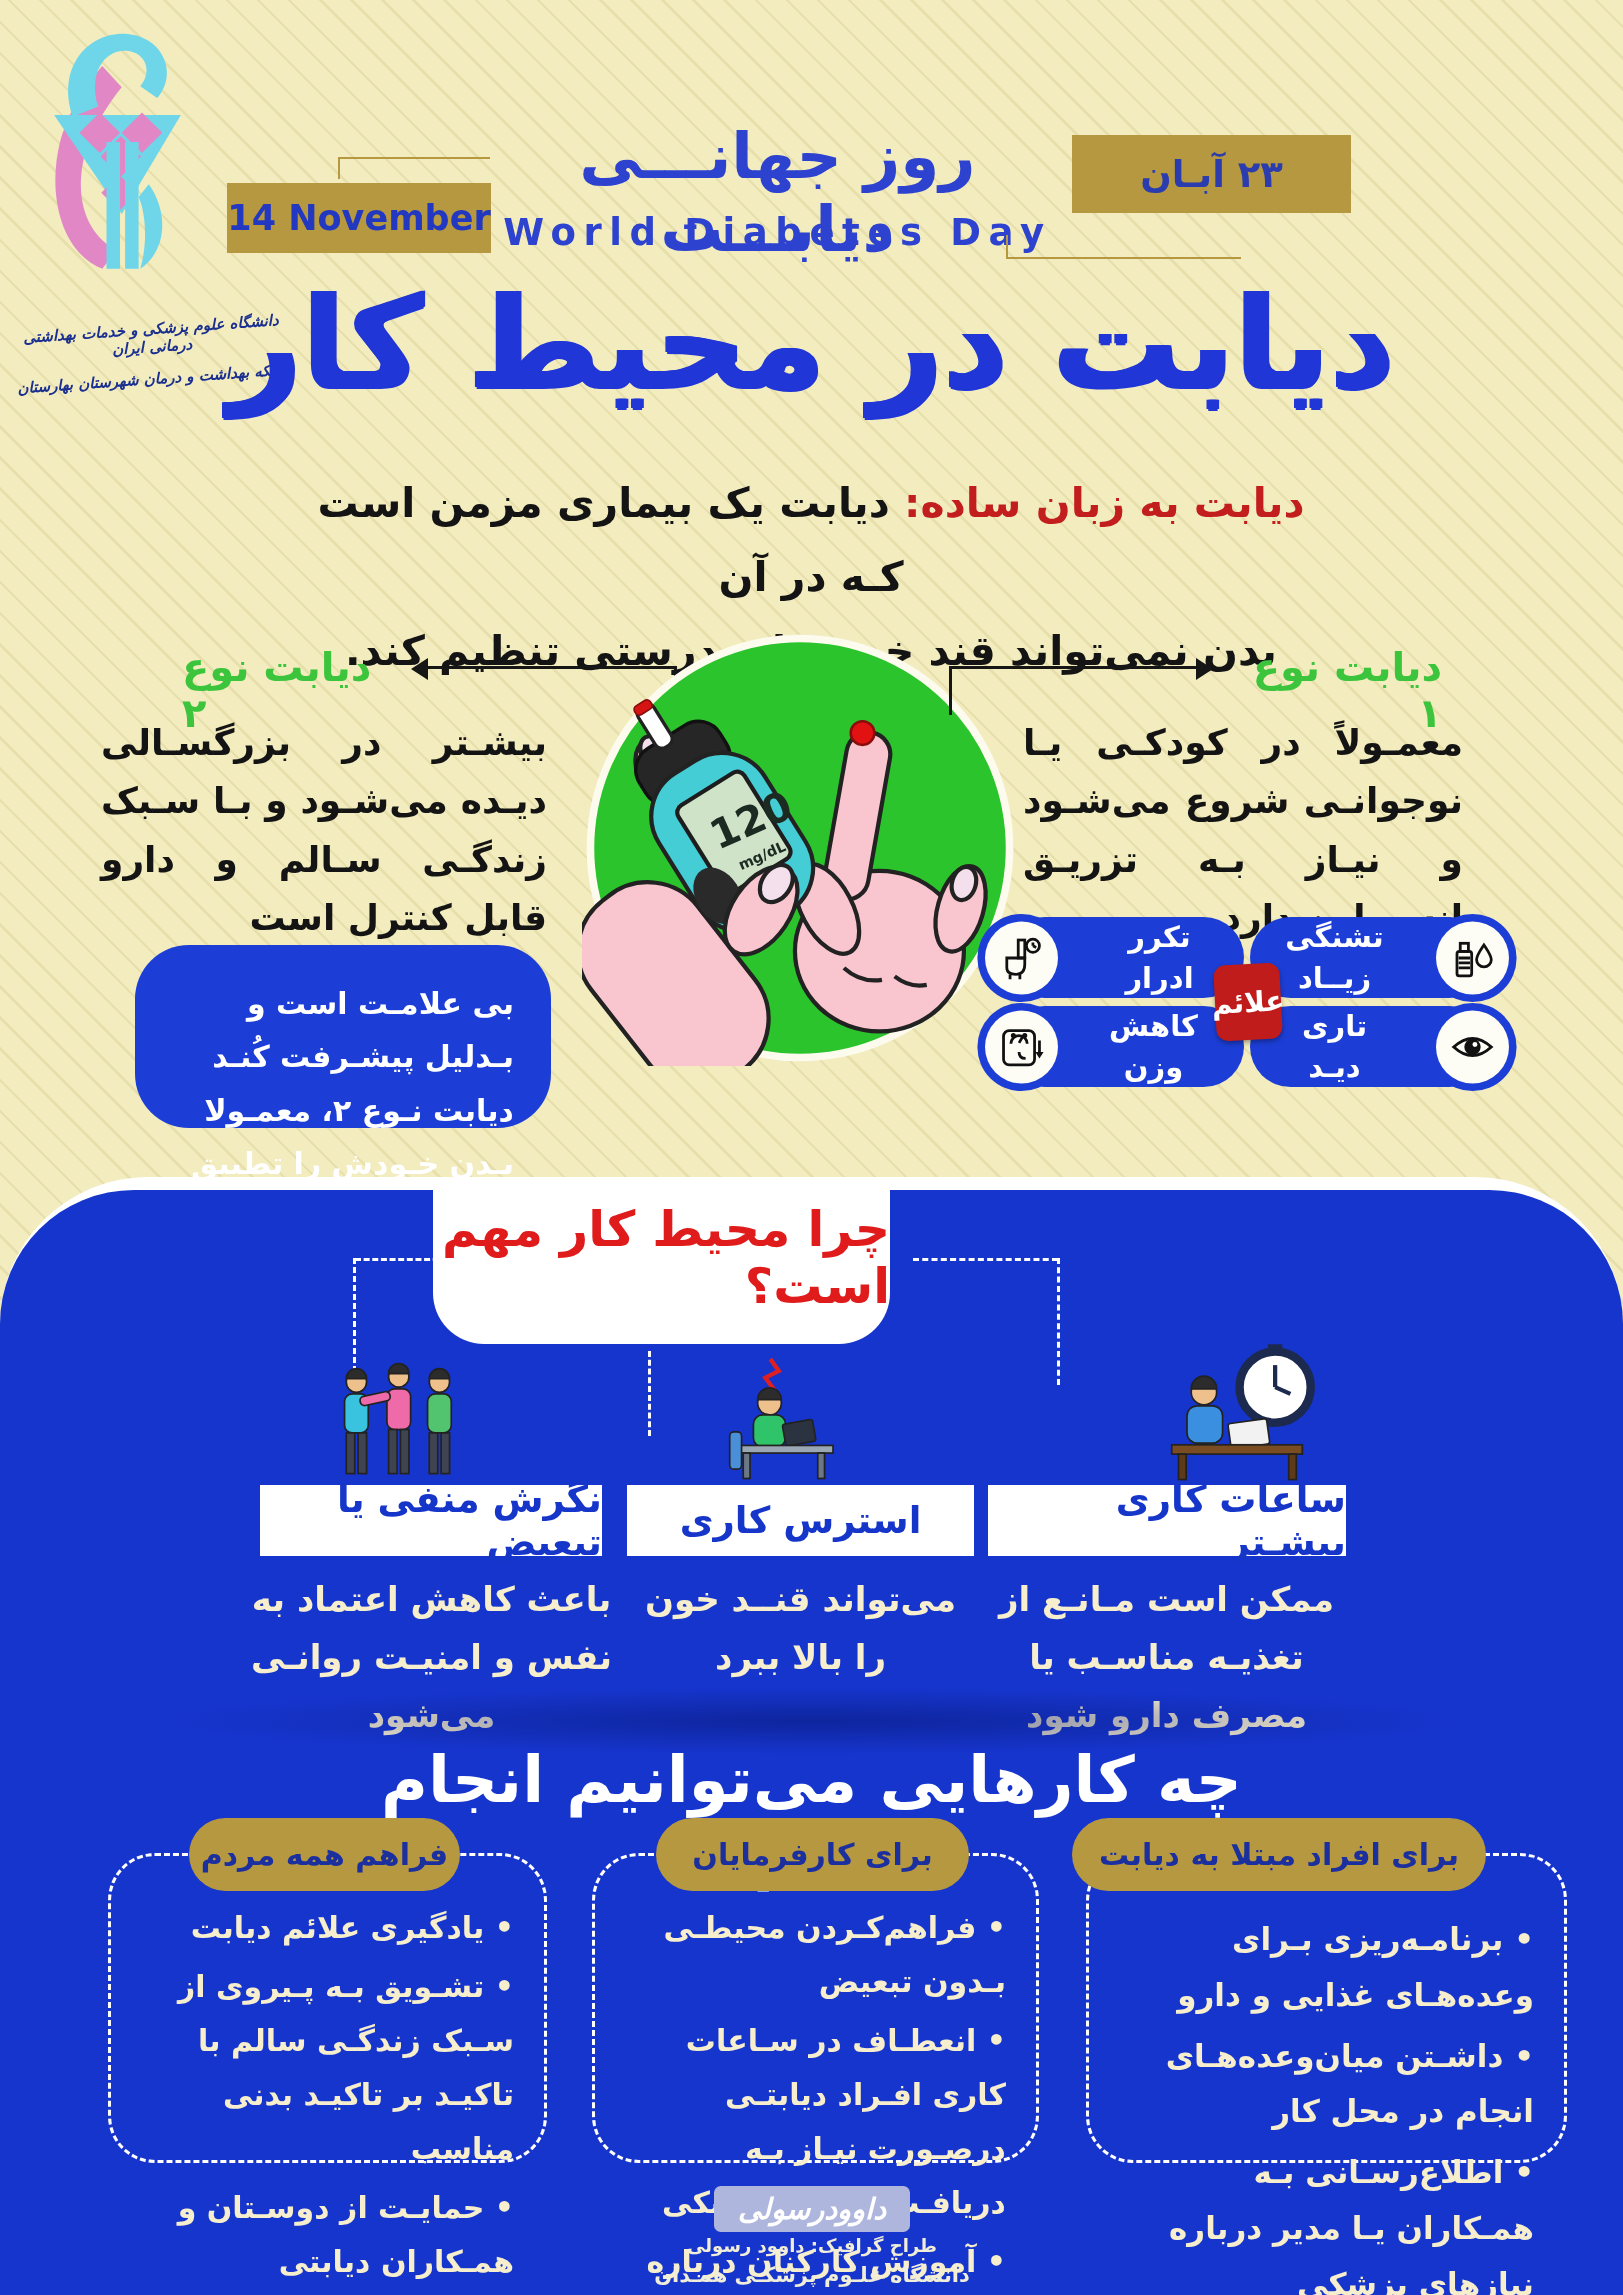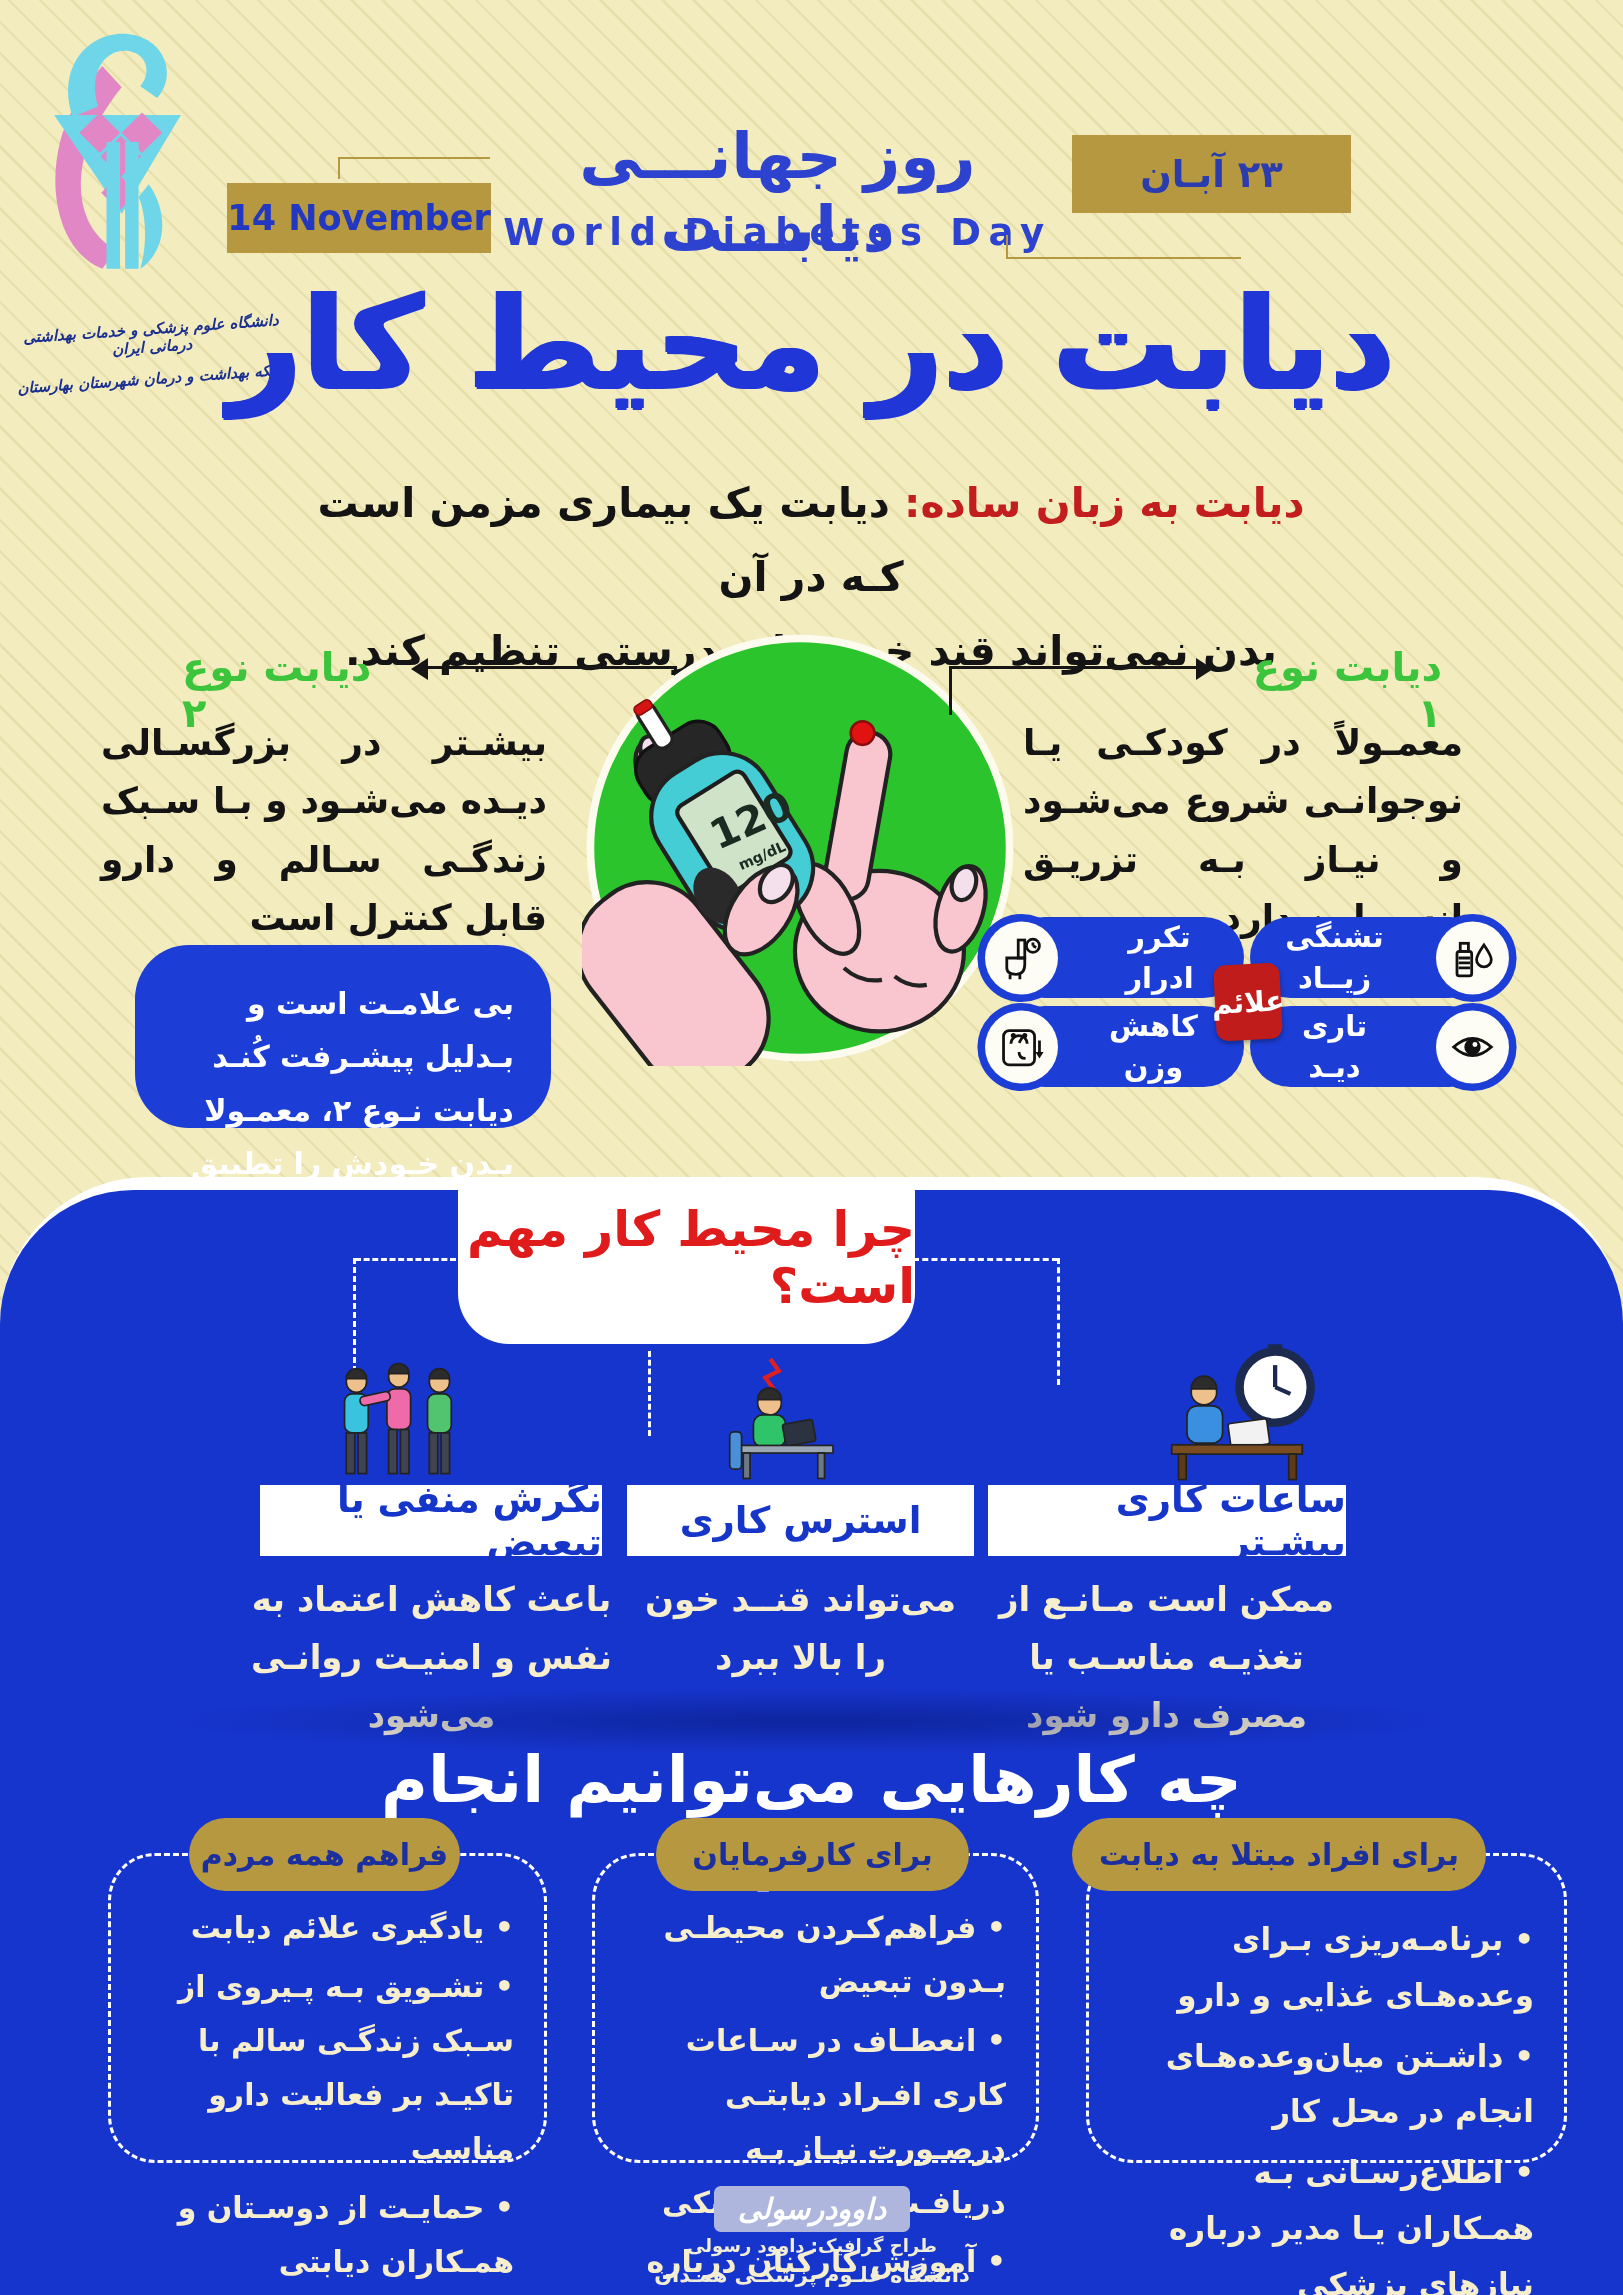--- a/index.html
+++ b/index.html
@@ -203,21 +203,21 @@
         <line x1="52" y1="22" x2="52" y2="40"></line>
         <path d="M47,36 l5,8 5,-8" fill="#111" stroke="none"></path>
       </svg>
     </div>
   </div>
   <div class="abs sym-badge rtl" style="left:1215px;top:964px;width:66px;height:76px;font-size:28px;transform:rotate(-3deg);">علائم</div>
 
   <div class="abs blue-rim" style="left:0;top:1177px;right:0;bottom:0;"></div>
   <div class="abs blue-main" style="left:0;top:1190px;right:0;bottom:0;"></div>
 
-  <div class="abs white-tab" style="left:458px;top:1177px;width:457px;height:167px;">
+  <div class="abs white-tab" style="left:433px;top:1177px;width:457px;height:167px;">
     <div class="question rtl" style="font-size:49px;">چرا محیط کار مهم است؟</div>
   </div>
 
   <div class="abs dash-h" style="left:355px;top:1258px;width:101px;"></div>
   <div class="abs dash-v" style="left:353px;top:1258px;height:123px;"></div>
   <div class="abs dash-v" style="left:648px;top:1351px;height:85px;"></div>
   <div class="abs dash-h" style="left:913px;top:1258px;width:145px;"></div>
   <div class="abs dash-v" style="left:1057px;top:1258px;height:127px;"></div>
 
   <svg class="abs" style="left:331px;top:1360px;" width="144" height="123" viewBox="0 0 170 145">
@@ -311,21 +311,21 @@
     <div>• انعطـاف در سـاعات کاری افـراد دیابتـی درصـورت نیـاز بـه دریافـت خدمات پزشکی</div>
     <div>• آموزش کارکنان درباره دیابت</div>
   </div>
 
   <div class="abs card" style="left:108px;top:1853px;width:433px;height:304px;"></div>
   <div class="abs card-pill rtl" style="left:189px;top:1818px;width:271px;height:73px;font-size:30px;">
     <span>فراهم همه مردم</span>
   </div>
   <div class="abs card-items rtl" style="left:139px;top:1901px;width:375px;font-size:30px;">
     <div>• یادگیری علائم دیابت</div>
-    <div>• تشـویق بـه پـیروی از سـبک زندگـی سالم با تاکیـد بر فعالیت دارو مناسب</div>
+    <div>• تشـویق بـه پـیروی از سـبک زندگـی سالم با تاکیـد بر تاکیـد بدنی مناسب</div>
     <div>• حمایـت از دوسـتان و همـکاران دیابتی</div>
   </div>
 
   <div class="abs logo-box rtl" style="left:714px;top:2186px;width:196px;height:46px;font-size:29px;">داوودرسولی</div>
   <div class="abs credit rtl" style="left:643px;top:2235px;width:338px;font-size:18px;">طراح گرافیک: داوود رسولی</div>
   <div class="abs credit rtl" style="left:643px;top:2263px;width:338px;font-size:21px;">دانشگاه علـوم پزشکـی همـدان</div>
 
 </div>
 
 

